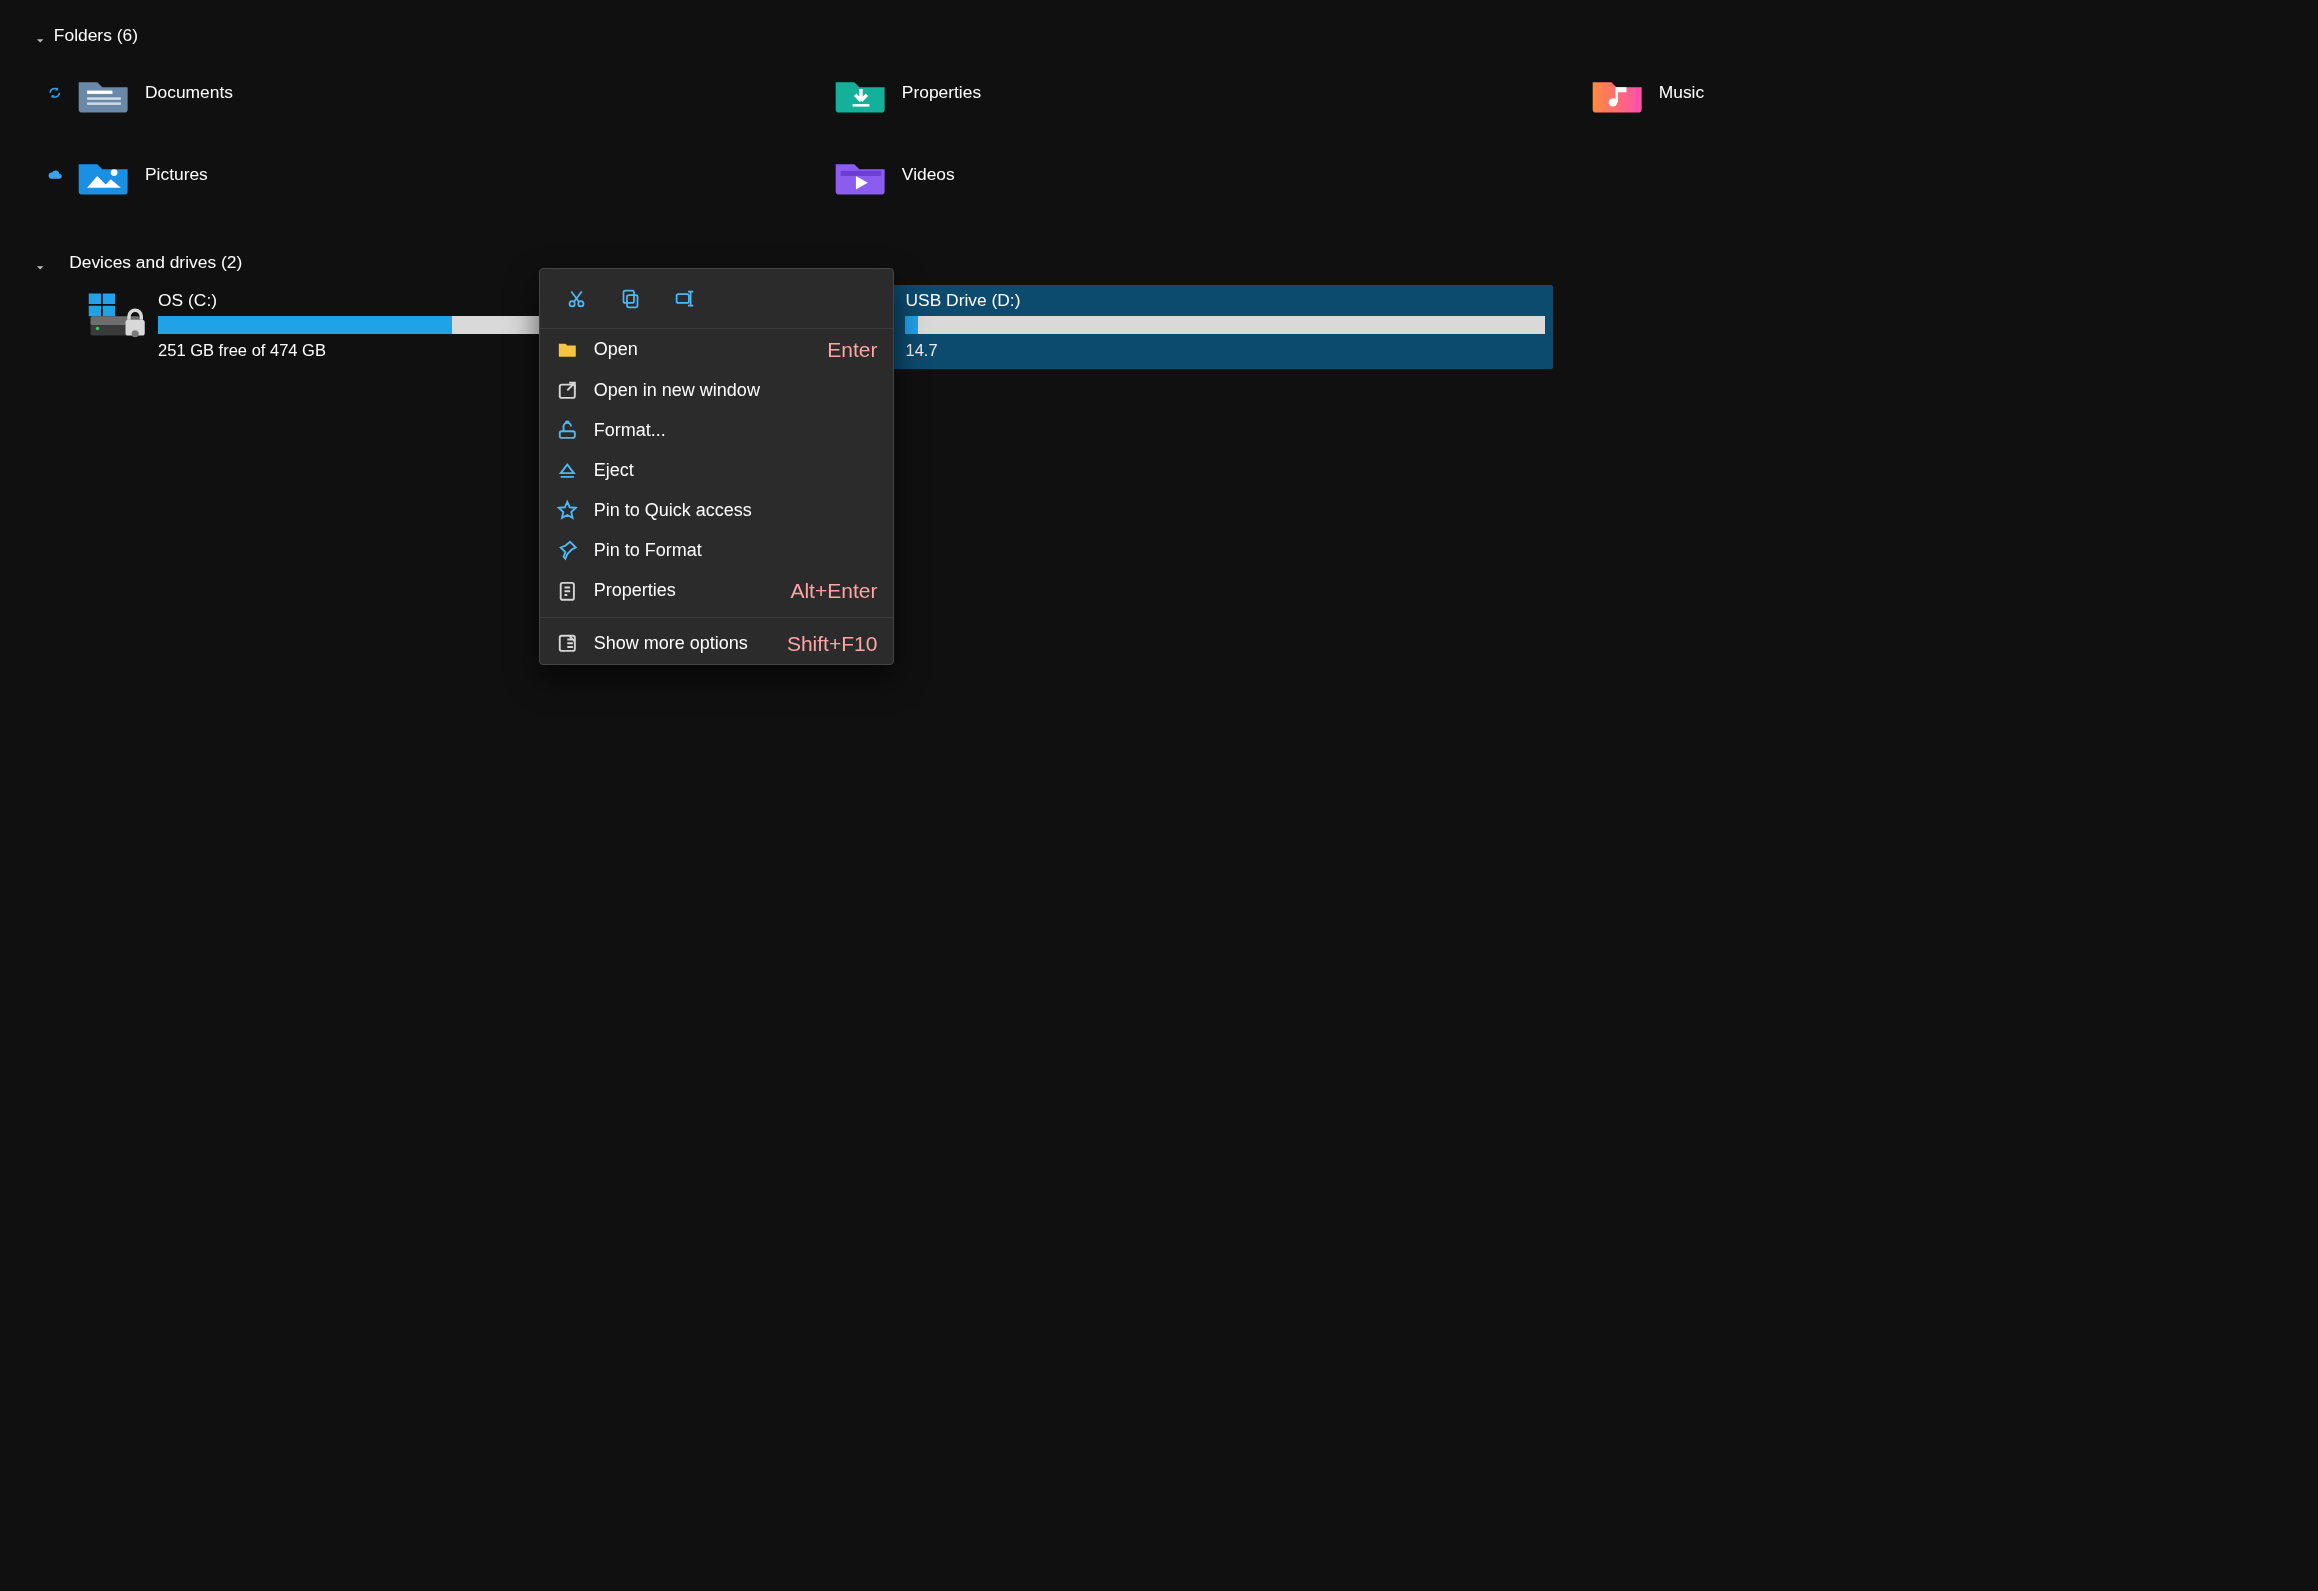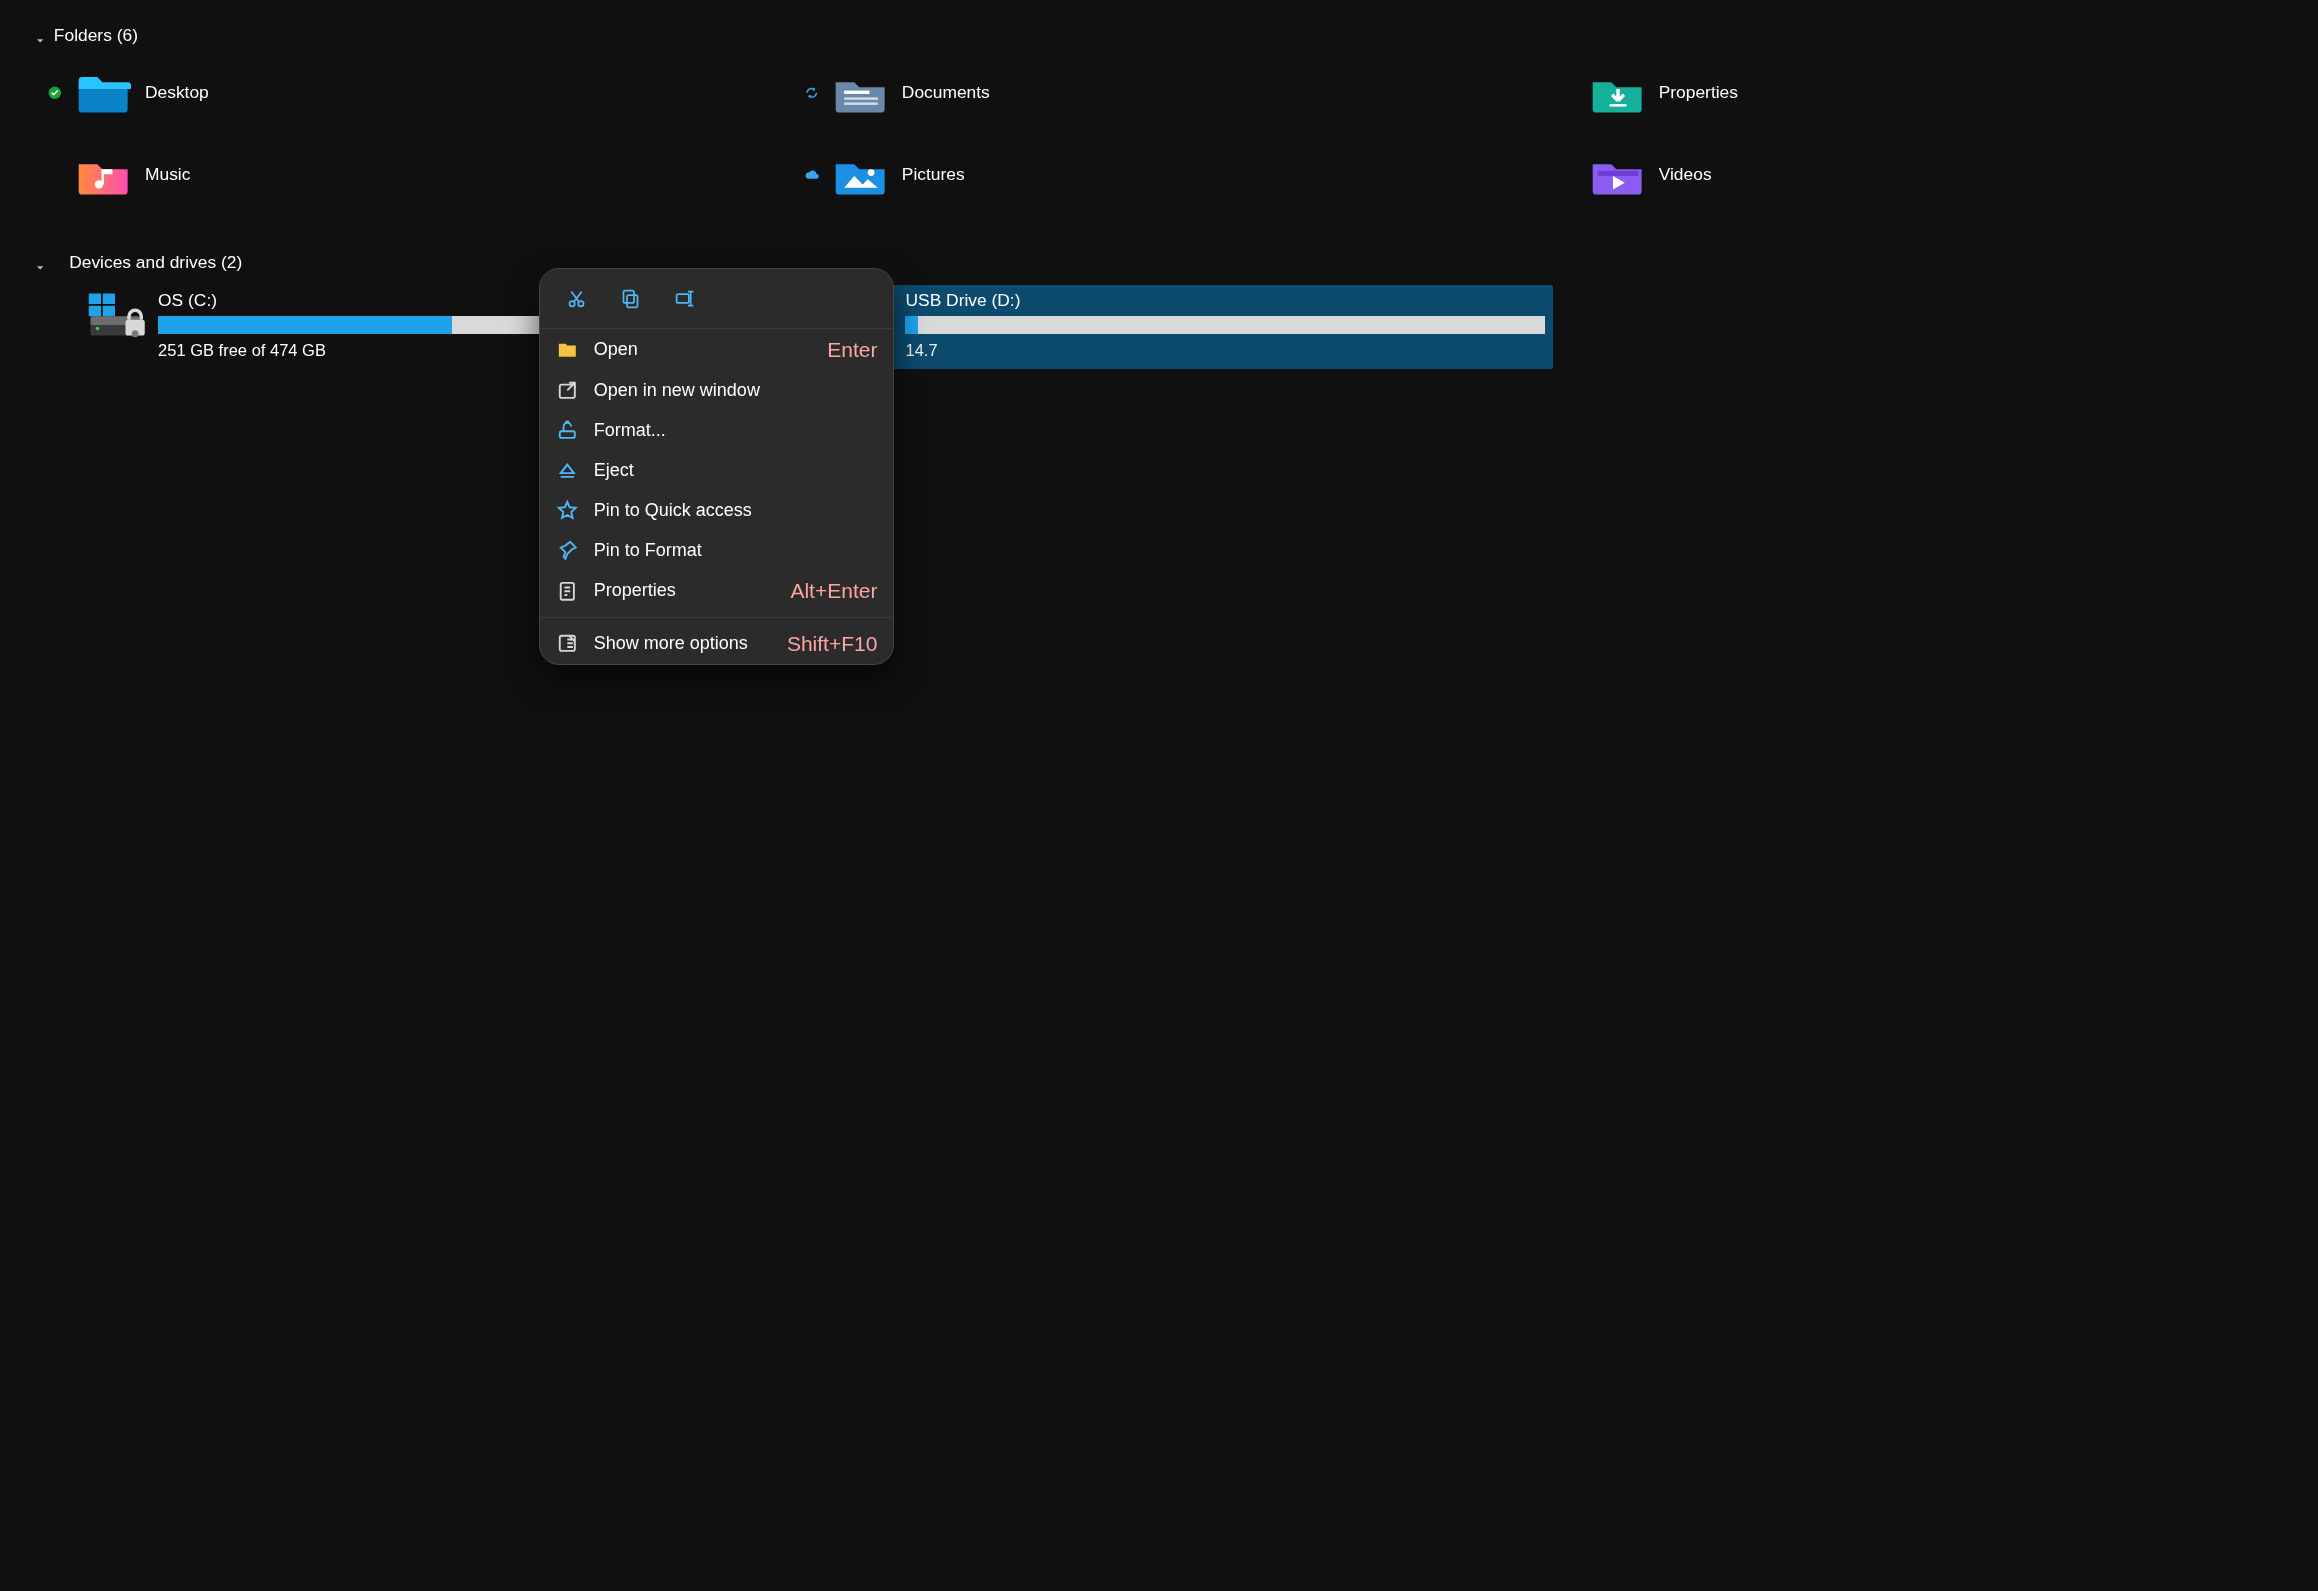--- a/index.html
+++ b/index.html
@@ -94,21 +94,21 @@
   .drive-space-text { font-size: 16.5px; color:#fff; }
   .drive.selected .drive-space-text { color:#eee; }
 
   
   .ctx {
     position: absolute;
     left: 539px; top: 268px;
     width: 355px;
     background: #2b2b2b;
     border: 0.9px solid #454545;
-    border-radius: 20px;
+    border-radius: 4px;
     box-shadow: 0 14px 31px rgba(0,0,0,.6);
     overflow: hidden;
     font-size: 18px;
   }
   .ctx-topbar {
     display: flex;
     gap: 19px;
     padding: 12px 19px;
     border-bottom: 0.9px solid #3b3b3b;
   }
@@ -138,35 +138,20 @@
     <span class="chev">
       <svg viewBox="0 0 16 16">
           <path d="M3 5l5 5 5-5z"></path>
         </svg>
     </span>
     <span class="group-label">Folders (6)</span>
   </div>
 
   <div class="folders">
 
-    <div class="folder">
-      <span class="status-badge">
-        <svg viewBox="0 0 20 20">
-            <circle cx="10" cy="10" r="8" fill="#16a33a"></circle>
-            <path d="M6 10l2.4 2.4L14 7" stroke="#fff" stroke-width="2" fill="none"></path>
-          </svg>
-      </span>
-      <span class="folder-icon">
-        <svg viewBox="0 0 64 48">
-            <path fill="#0a84c6" d="M2 12h22l6 6h30v26a4 4 0 0 1-4 4H6a4 4 0 0 1-4-4z"></path>
-            <path fill="#29c4ff" d="M2 10a4 4 0 0 1 4-4h18l6 6h30a4 4 0 0 1 4 4v4H2z"></path>
-          </svg>
-      </span>
-      <span class="folder-label">Desktop</span>
-    </div>
 
     <div class="folder">
       <span class="status-badge">
         <svg viewBox="0 0 20 20">
             <path fill="none" stroke="#2fa1e8" stroke-width="2" d="M4 10a6 6 0 0 1 10-4M16 10a6 6 0 0 1-10 4"></path>
             <path fill="#2fa1e8" d="M14 3v4h-4zM6 17v-4h4z"></path>
           </svg>
       </span>
       <span class="folder-icon">
         <svg viewBox="0 0 64 48">

